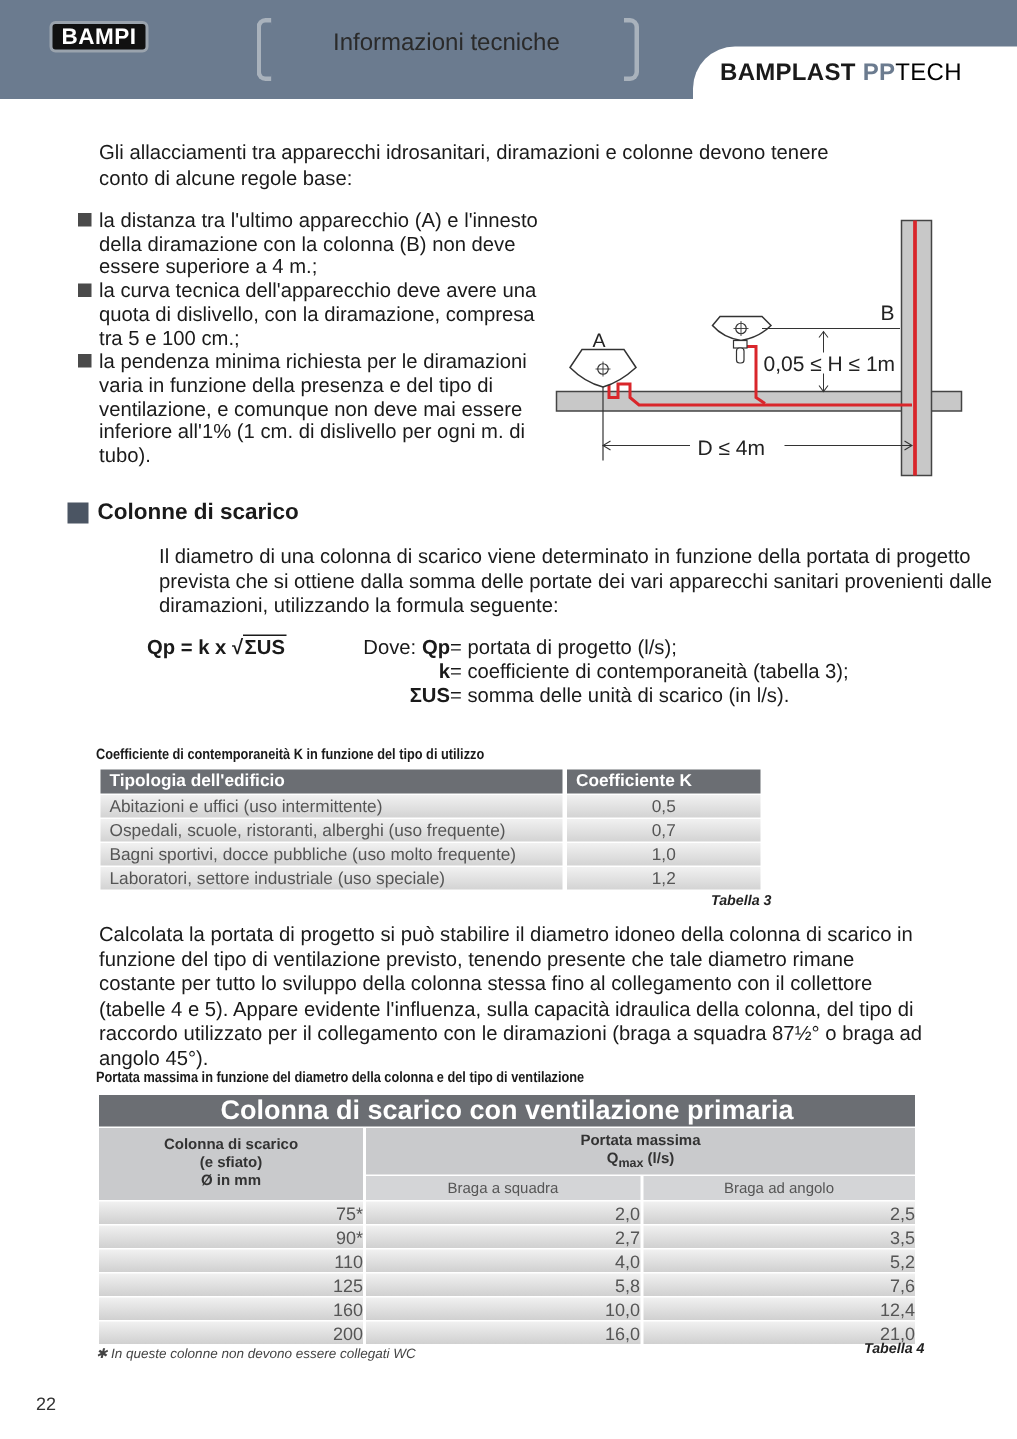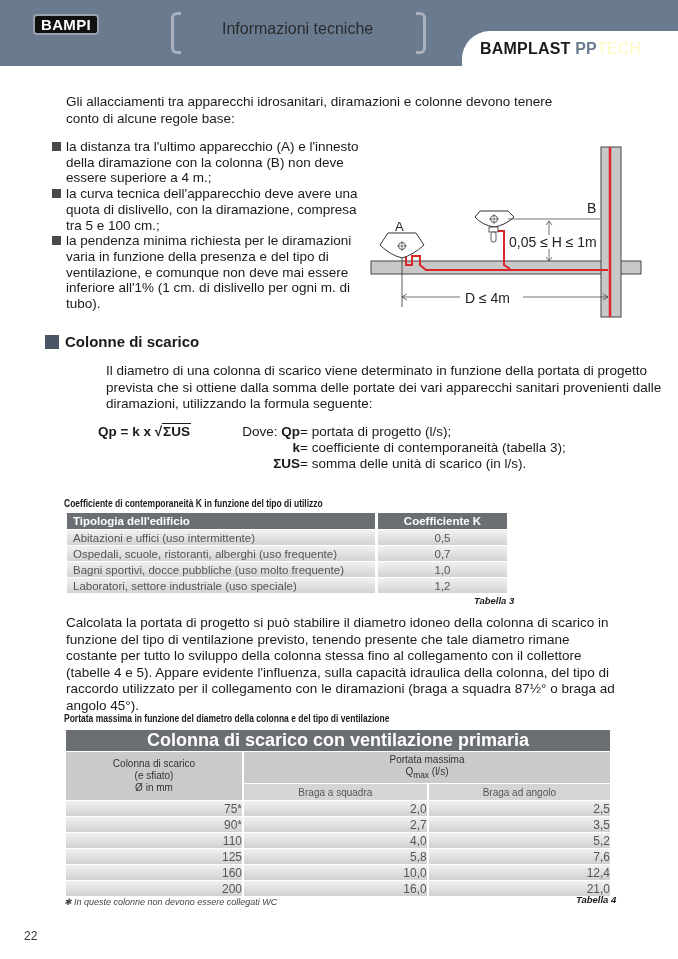--- a/index.html
+++ b/index.html
@@ -28,21 +28,21 @@
   }
   .brand-tab {
     position: absolute; left: 462px; top: 31px; width: 216px; height: 40px;
     background: #fff; border-top-left-radius: 28px;
   }
   .brand {
     position: absolute; left: 480px; top: 40px; font-size: 16px; font-weight: bold; color: #1a1a1a;
     letter-spacing: 0.2px;
   }
   .brand .pp { color: #6b7b8f; }
-  .brand .tech { font-weight: normal; color: #fef9c3; }
+  .brand .tech { font-weight: normal; color: #000000; }
 
   .intro {
     position: absolute; left: 66px; top: 94px; width: 520px; font-size: 13.5px; line-height: 16.5px;
   }
   .rules {
     position: absolute; left: 52px; top: 139px; width: 320px; font-size: 13.5px; line-height: 15.7px;
   }
   .rule { position: relative; padding-left: 14px; }
   .rule .bullet {
     position: absolute; left: 0; top: 3px; width: 9px; height: 9px; background: #4a4a4a;
@@ -71,33 +71,33 @@
   .table-caption {
     position: absolute; left: 64px; font-size: 10px; font-weight: bold; color: #1a1a1a;
     transform: scaleX(0.85); transform-origin: left;
     white-space: nowrap;
   }
   table.t3 {
     position: absolute; left: 64px; top: 512px; width: 446px; border-collapse: separate; border-spacing: 3px 1px;
     font-size: 11.5px;
   }
   .t3 th { background: #6b6e73; color: #fff; text-align: left; padding: 1px 6px; height: 16px; font-weight: bold; }
-  .t3 th.c { text-align: center; }
+  .t3 th.c { text-align: left; }
   .t3 td { background: linear-gradient(#f1f1f1,#d3d3d3); color: #555; padding: 0 6px; height: 15px; }
   .t3 td.c { text-align: center; }
   .tab-label {
     position: absolute; font-size: 9.5px; font-weight: bold; font-style: italic; color: #222;
   }
 
   table.t4 {
     position: absolute; left: 64px; top: 729px; width: 548px; border-collapse: separate; border-spacing: 2px 1px;
     font-size: 11px;
   }
   .t4 th.top { background: #6b6e73; color: #fff; font-size: 18px; height: 17px; text-align: center; }
-  .t4 th.sub { background: #c9cacc; color: #333; font-weight: normal; text-align: center; font-size: 10px; line-height: 12px; }
+  .t4 th.sub { background: #c9cacc; color: #333; font-weight: bold; text-align: center; font-size: 10px; line-height: 12px; }
   .t4 th.sub2 { background: #d4d5d7; color: #555; font-weight: normal; text-align: center; font-size: 10px; height: 15px; }
   .t4 td { background: linear-gradient(#f1f1f1,#d0d0d0); color: #555; text-align: right; height: 15px; font-size: 12px; }
   .footnote {
     position: absolute; left: 64px; top: 897px; font-size: 9px; font-style: italic; color: #444;
   }
   .page-num { position: absolute; left: 24px; top: 929px; font-size: 12px; color: #333; }
 </style>
 </head>
 <body>
 

